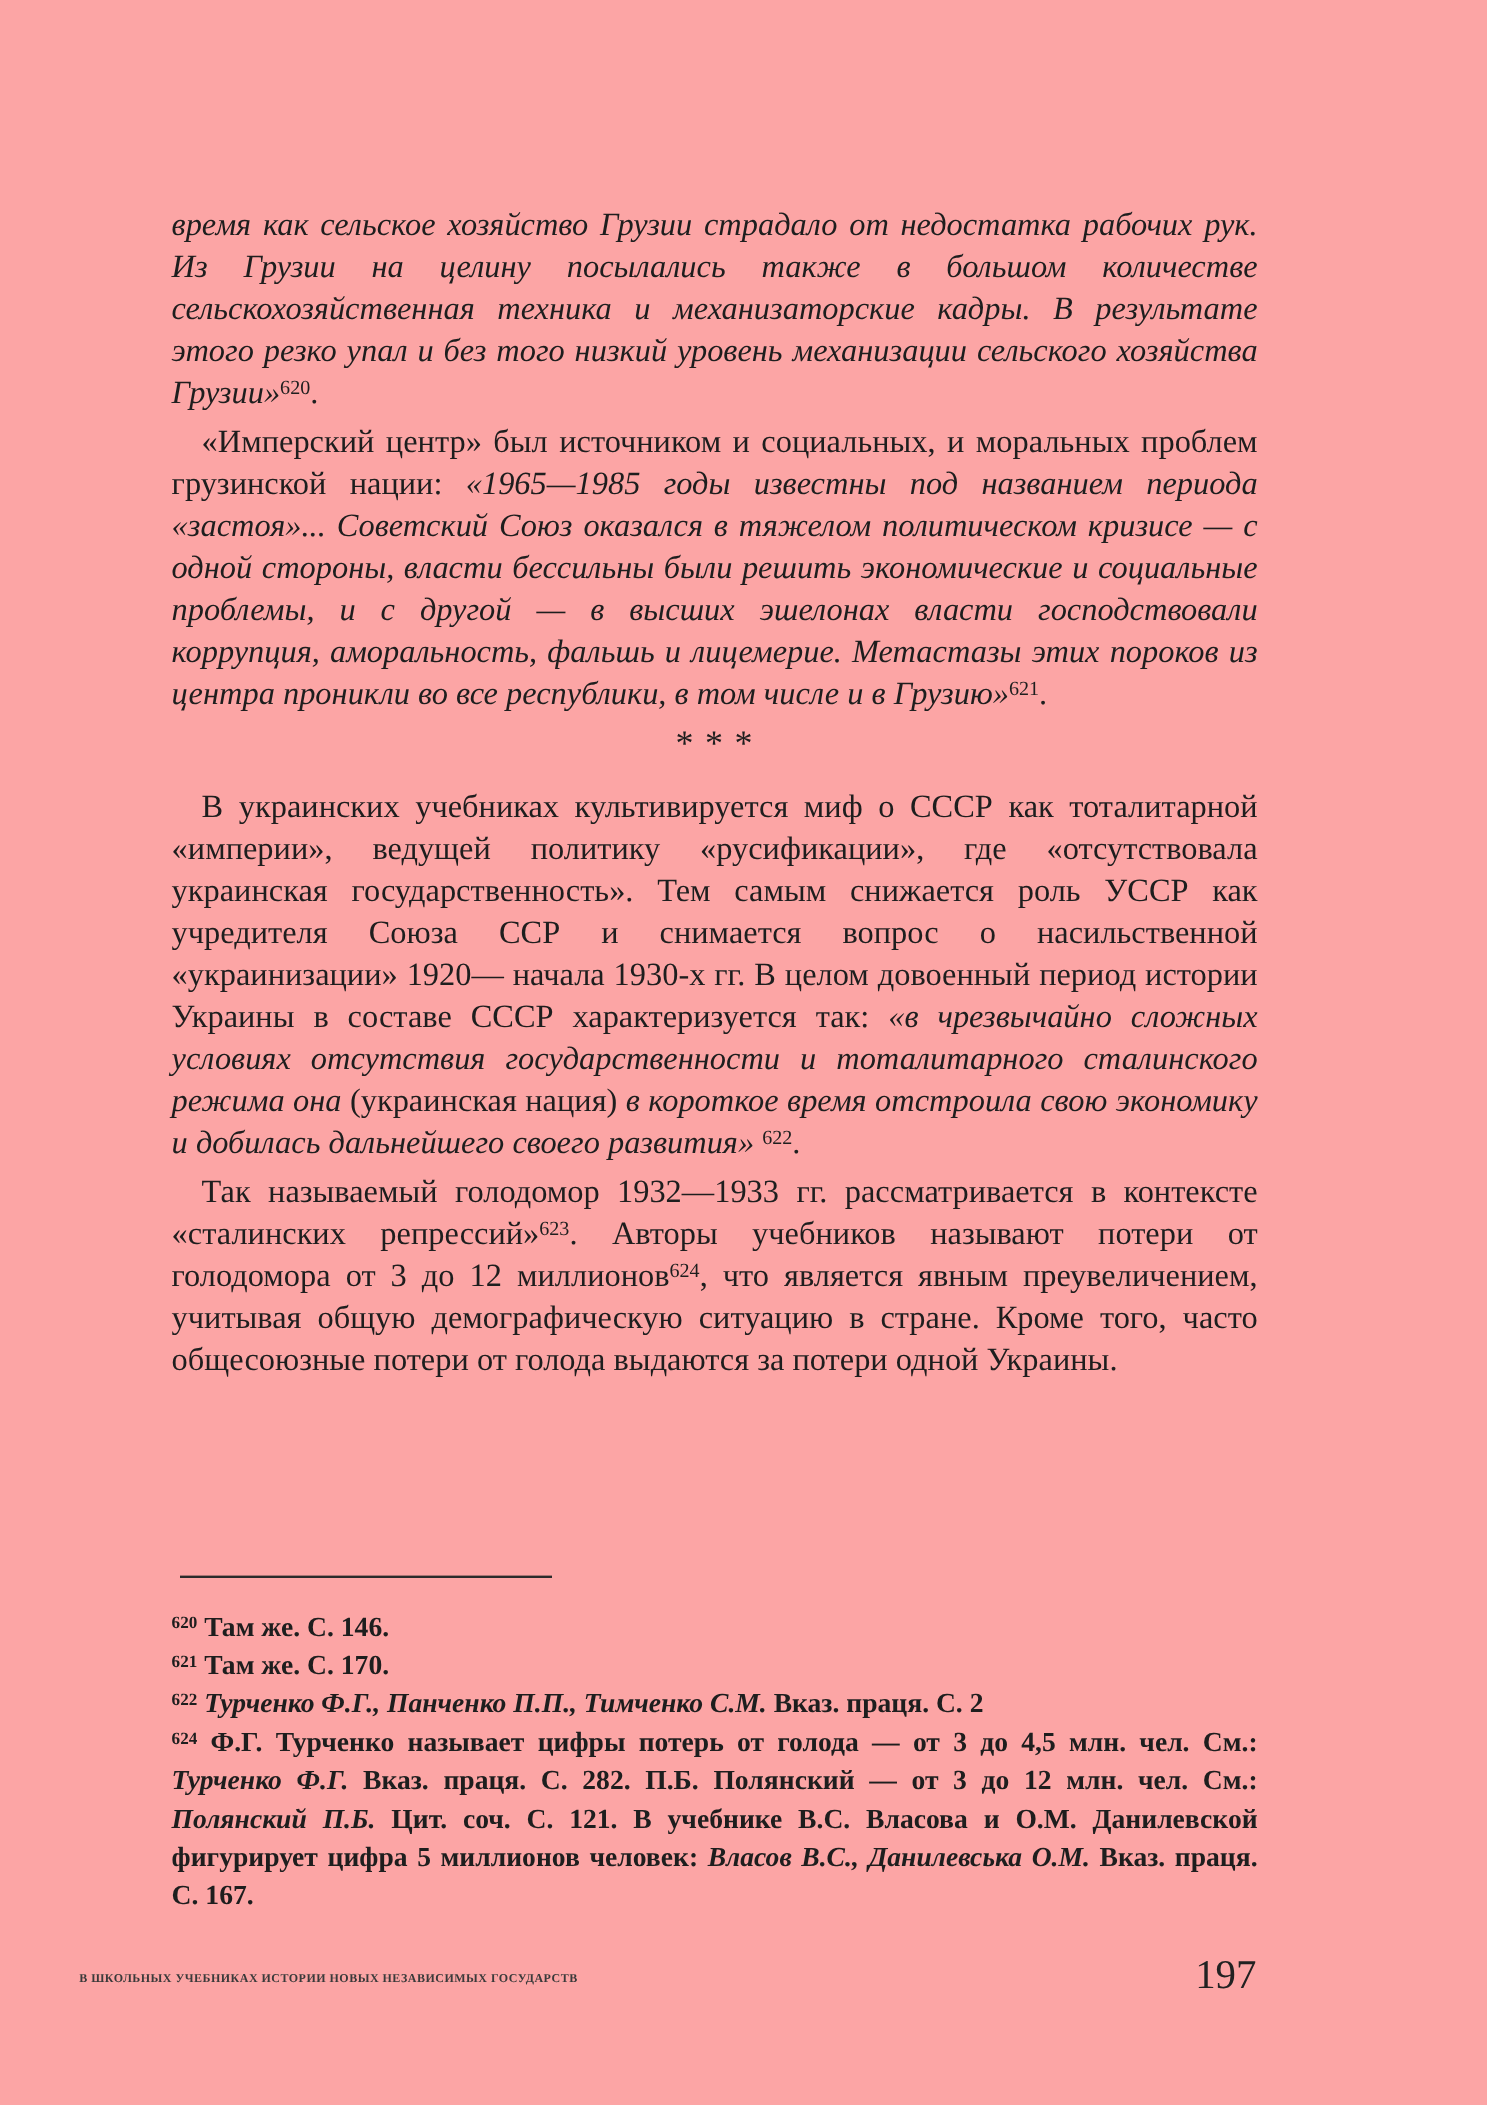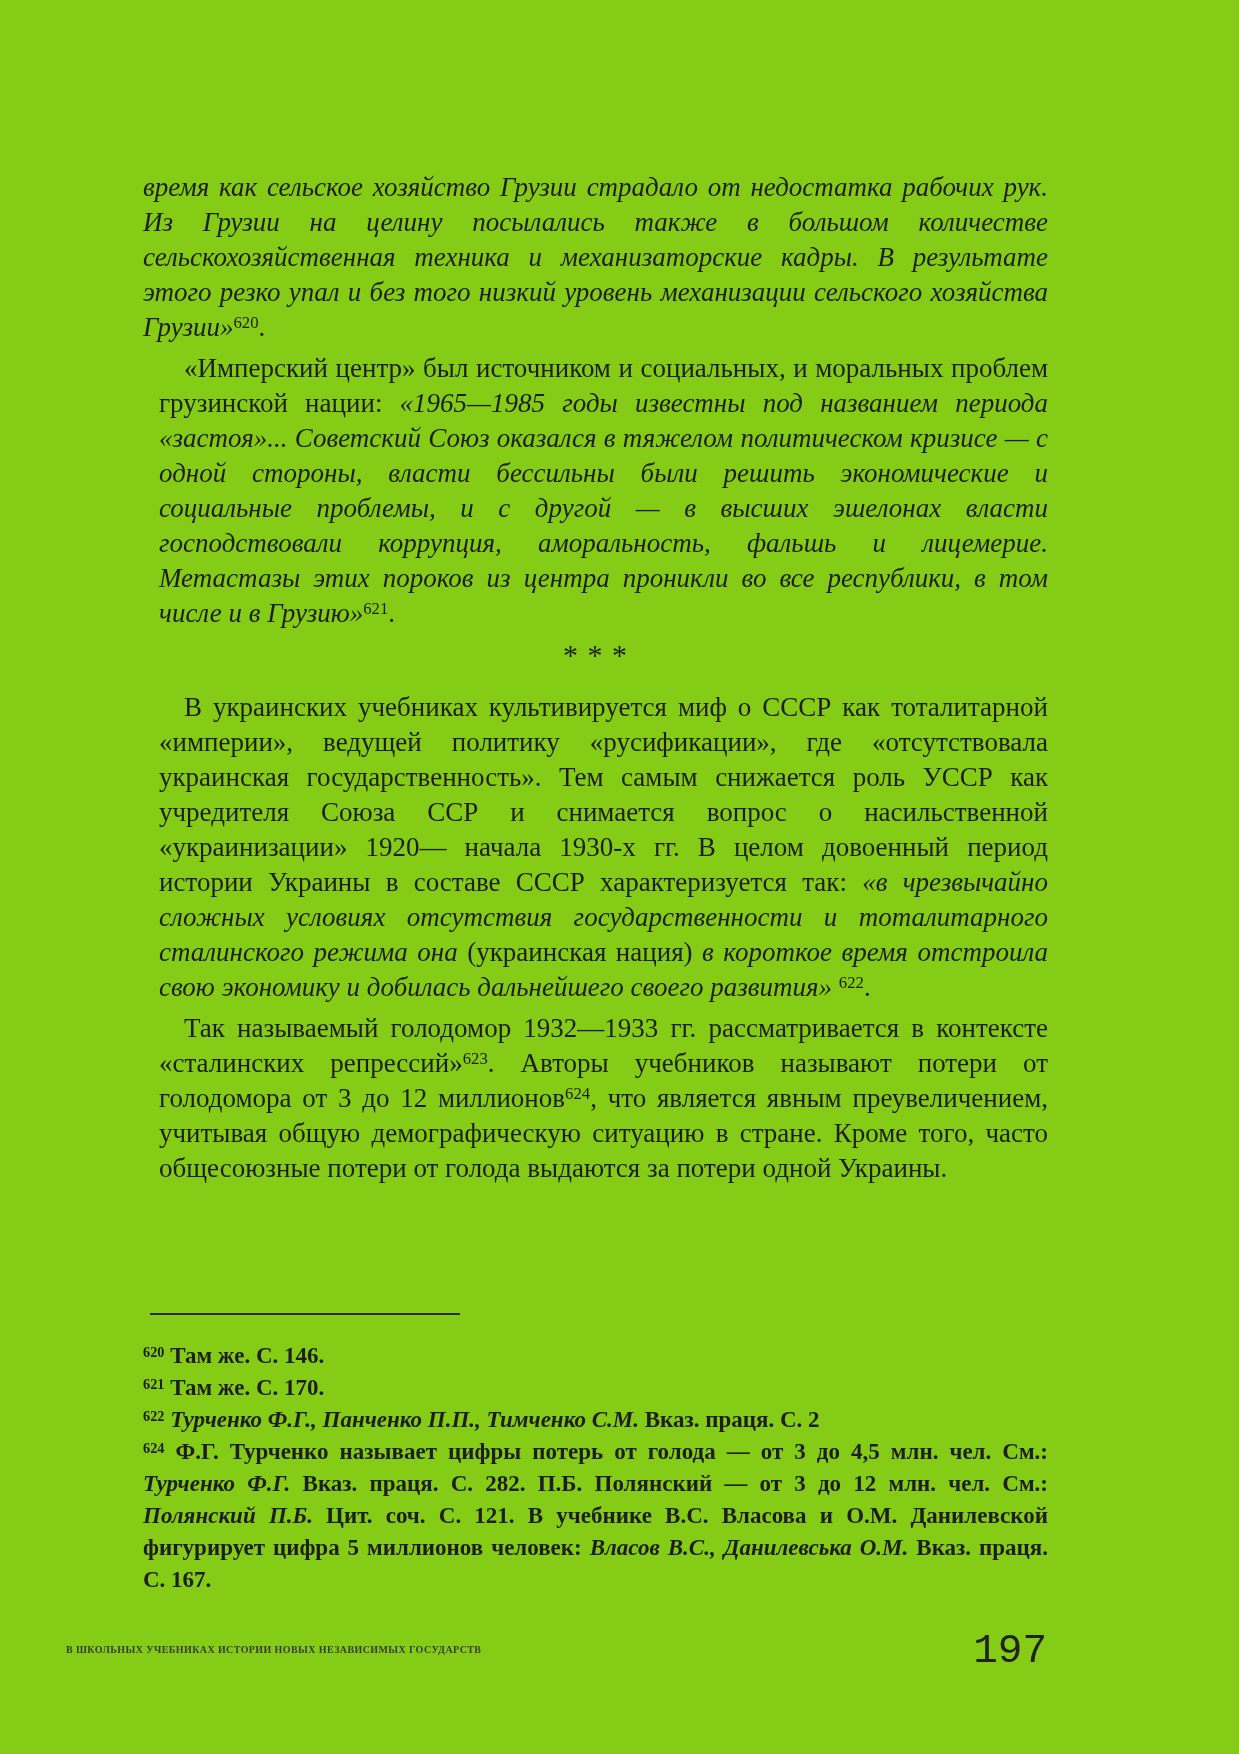--- a/index.html
+++ b/index.html
@@ -1,36 +1,36 @@
 <!DOCTYPE html>
 <html lang="ru"><head>
 <meta charset="utf-8">
 <style>
   html, body { margin: 0; padding: 0; background: #e8e8e8; }
   .page {
     position: relative;
     width: 1239px;
     height: 1754px;
     margin: 0 auto;
-    background: #84cc16;
+    background: #fca5a5;
     font-family: "Liberation Serif", serif;
     color: #1e1e1e;
     overflow: hidden;
   }
   .body-text {
     position: absolute;
     left: 143px;
     top: 170px;
     width: 905px;
     font-size: 27px;
     line-height: 35px;
     text-align: justify;
   }
   .para { margin: 0 0 6px 0; }
-  .para.indent { text-indent: 25px; margin-left: 16px; }
+  .para.indent { text-indent: 25px; }
   .body-text em, .footnotes em { font-style: italic; }
   sup {
     font-size: 0.62em;
     line-height: 0;
     position: relative;
     top: -0.45em;
     vertical-align: baseline;
   }
   .separator {
     margin: 6px 0 18px 0;
@@ -65,23 +65,22 @@
     font-size: 10px;
     font-weight: bold;
     letter-spacing: 0.4px;
     color: #3a3a3a;
     white-space: nowrap;
   }
   .page-number {
     position: absolute;
     top: 1628px;
     right: 192px;
-    font-size: 41px;
+    font-size: 34px;
     color: #222222;
-    font-family: Liberation Mono, monospace;
   }
 </style>
 </head>
 <body>
 
 <div class="page">
 
   <main class="body-text">
       <p class="para"><em>время как сельское хозяйство Грузии страдало от недостатка рабочих рук. Из Грузии на целину посылались также в большом количестве сельскохозяйственная техника и механизаторские кадры. В результате этого резко упал и без того низкий уровень механизации сельского хозяйства Грузии»</em><sup>620</sup><span>.</span></p>
       <p class="para indent"><span>«Имперский центр» был источником и социальных, и моральных проблем грузинской нации: </span><em>«1965—1985 годы известны под названием периода «застоя»... Советский Союз оказался в тяжелом политическом кризисе — с одной стороны, власти бессильны были решить экономические и социальные проблемы, и с другой — в высших эшелонах власти господствовали коррупция, аморальность, фальшь и лицемерие. Метастазы этих пороков из центра проникли во все республики, в том числе и в Грузию»</em><sup>621</sup><span>.</span></p>

